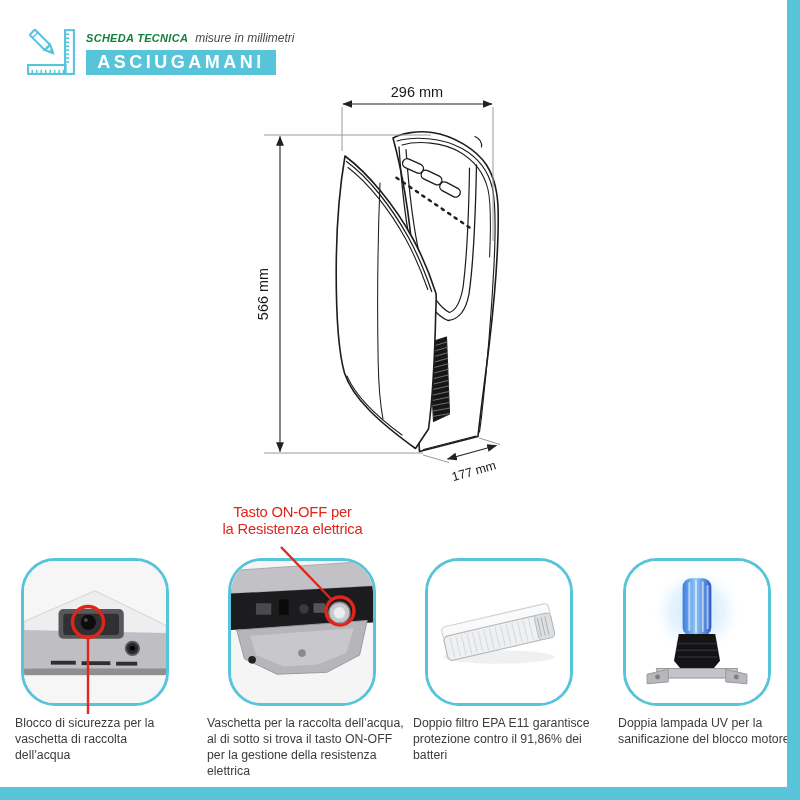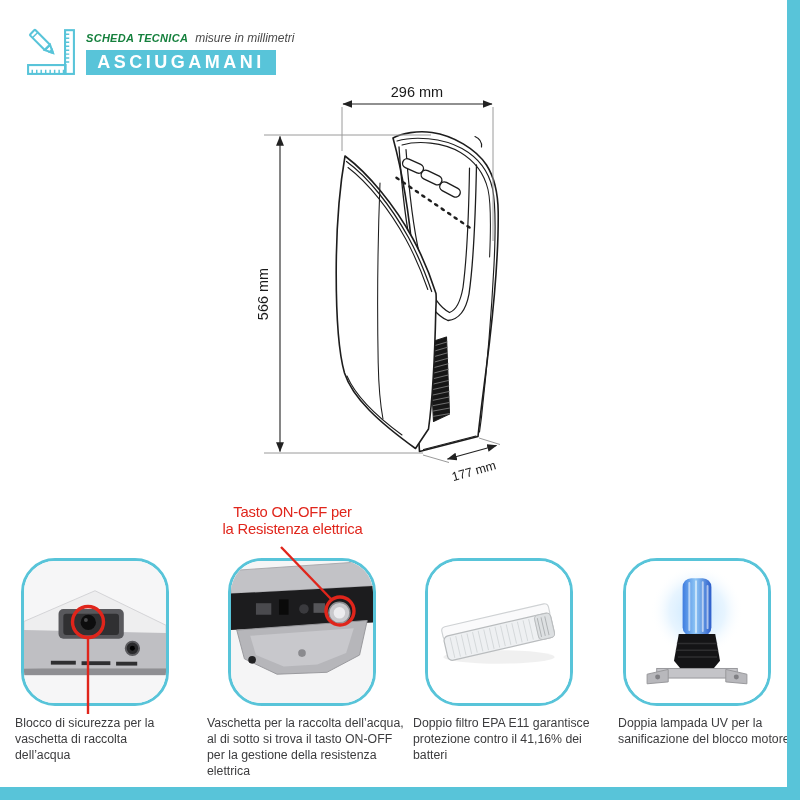--- a/index.html
+++ b/index.html
@@ -219,21 +219,21 @@
     <rect x="32" y="112" width="84" height="10" fill="#c4c4c8" stroke="#96969a" stroke-width="1"></rect>
     <polygon points="22,118 44,113 44,126 22,128" fill="#b8b8bc" stroke="#96969a" stroke-width="1"></polygon>
     <polygon points="104,113 126,118 126,128 104,126" fill="#b8b8bc" stroke="#96969a" stroke-width="1"></polygon>
     <circle cx="33" cy="121" r="2.6" fill="#808084"></circle>
     <circle cx="115" cy="121" r="2.6" fill="#808084"></circle>
   </svg>
 </div>
 
 <div class="caption cap1">Blocco di sicurezza per la vaschetta di raccolta dell’acqua</div>
 <div class="caption cap2">Vaschetta per la raccolta dell’acqua, al di sotto si trova il tasto ON-OFF per la gestione della resistenza elettrica</div>
-<div class="caption cap3">Doppio filtro EPA E11 garantisce protezione contro il 41,16% dei batteri</div>
+<div class="caption cap3">Doppio filtro EPA E11 garantisce protezione contro il 91,86% dei batteri</div>
 <div class="caption cap4">Doppia lampada UV per la sanificazione del blocco motore</div>
 
 <svg class="red-overlay" viewBox="0 0 800 800">
   <g stroke="#e0251b" fill="none">
     <circle cx="88" cy="622" r="15.5" stroke-width="3.4"></circle>
     <line x1="88" y1="638" x2="88" y2="714" stroke-width="2.4"></line>
     <line x1="281" y1="547" x2="332" y2="600" stroke-width="2.4"></line>
     <circle cx="340" cy="611" r="14" stroke-width="3.4"></circle>
   </g>
 </svg>

